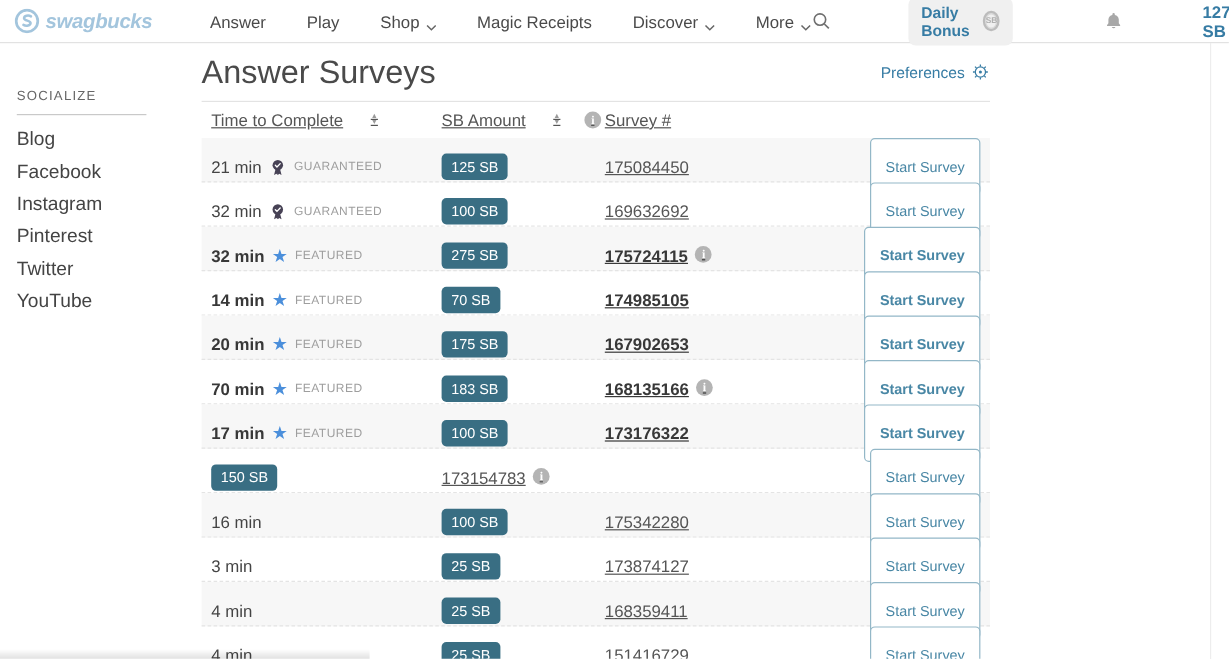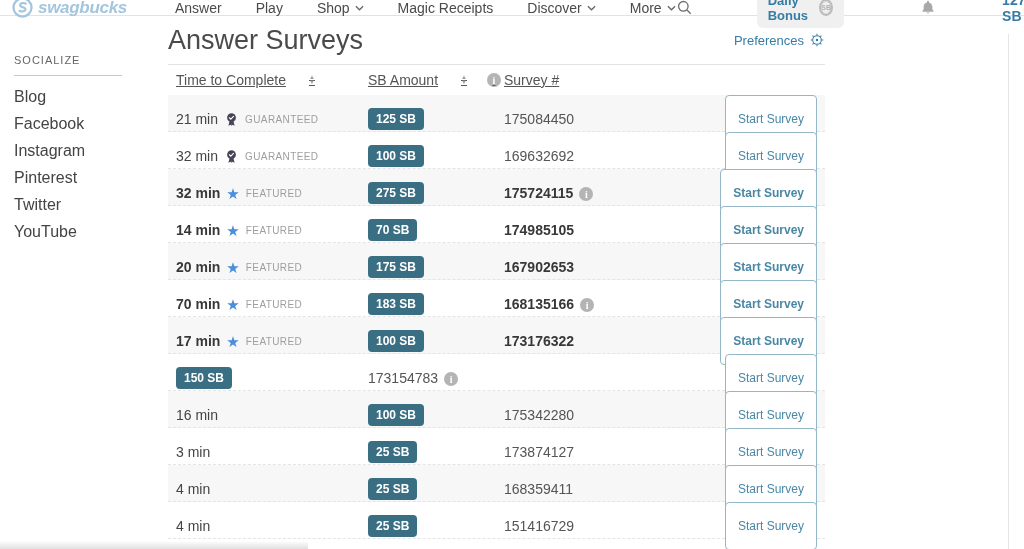--- a/index.html
+++ b/index.html
@@ -7,26 +7,26 @@
     --badge_teal:#396e83;
     --star_blue:#4b8fdb;
     --avatar_green:#72c981;
     --logo_blue:#a3c5dd;
     --guaranteed_purple:#474255;
   }
   *{box-sizing:border-box;margin:0;padding:0;}
   html,body{width:1024px;height:549px;overflow:hidden;background:#fff;
     font-family:"Liberation Sans",sans-serif;color:#4a4a4a;}
   
-  .topbar{height:16px;display:flex;align-items:center;border-bottom:1px solid #e2e2e2;
+  .topbar{height:36px;display:flex;align-items:center;border-bottom:1px solid #e2e2e2;
     padding-left:12px;background:#fff;position:relative;z-index:5;}
   .logo{display:flex;align-items:center;gap:5px;cursor:pointer;}
   .logo-text{font-size:17px;font-weight:bold;font-style:italic;color:var(--logo_blue);letter-spacing:-0.3px;}
   .mainnav{display:flex;align-items:center;gap:34px;margin-left:48px;font-size:14px;color:#4a4a4a;}
-  .nav-item{display:flex;align-items:center;gap:5px;cursor:pointer;white-space:nowrap;}
+  .nav-item{display:flex;align-items:flex-end;gap:5px;cursor:pointer;white-space:nowrap;}
   .spacer{flex:1;}
   .search-btn{margin-right:8px;display:flex;align-items:center;cursor:pointer;}
   .daily-pill{display:flex;align-items:center;gap:8px;background:#f0f0f0;border-radius:6px;
     padding:5px 11px;margin-left:56px;cursor:pointer;}
   .daily-label{font-size:13px;font-weight:bold;color:var(--accent_blue);}
   .coin{width:17px;height:17px;border-radius:50%;border:2px solid #bcbcbc;color:#b0b0b0;
     font-size:7px;font-weight:bold;display:flex;align-items:center;justify-content:center;
     box-shadow:inset 0 0 0 1px #d9d9d9;}
   .bell{margin-left:76px;display:flex;align-items:center;cursor:pointer;}
   .balance{margin-left:66px;font-size:14px;font-weight:bold;color:var(--accent_blue);cursor:pointer;}
@@ -51,22 +51,22 @@
   .info-i{width:14px;height:14px;border-radius:50%;background:#b4b4b4;color:#fff;font-size:10px;
     font-weight:bold;display:inline-flex;align-items:center;justify-content:center;
     font-family:"Liberation Serif",serif;cursor:pointer;flex:none;}
   .rows .row{height:37px;border-bottom:1px dashed #e4e4e4;}
   .rows .row:nth-child(odd){background:#f7f7f7;}
   .cell-time{display:flex;align-items:center;gap:6px;font-size:14px;color:#444;}
   .row.featured .cell-time .t,.row.featured .cell-survey{font-weight:bold;color:#383838;}
   .badge-label{font-size:10px;color:#9e9e9e;letter-spacing:0.4px;}
   .icon-star{color:var(--star_blue);font-size:15px;line-height:15px;}
   .sb-badge{display:inline-block;background:var(--badge_teal);color:#fff;font-size:12px;
-    font-weight:bold;padding:4px 8px;border-radius:4px;}
-  .cell-survey{font-size:14px;color:#555;display:flex;align-items:flex-end;gap:6px;}
+    font-weight:normal;padding:4px 8px;border-radius:4px;}
+  .cell-survey{font-size:14px;color:#555;display:flex;align-items:flex-start;gap:6px;text-decoration:underline;}
   .cell-action{justify-self:end;}
   .start-btn{background:#fff;border:1px solid #93b7c7;border-radius:4px;color:#4987a5;
     font-size:12px;padding:16px 12px;font-family:"Liberation Sans",sans-serif;cursor:pointer;}
   .row.featured .start-btn{font-weight:bold;}
   
   .gutter{position:fixed;top:34px;right:0;bottom:0;width:16px;background:#fff;
     border-left:1px solid #e5e5e5;}
   .bottom-shadow{position:fixed;left:0;bottom:0;width:308px;height:8px;
     background:linear-gradient(to top,rgba(0,0,0,0.12),rgba(0,0,0,0));}
 </style>

